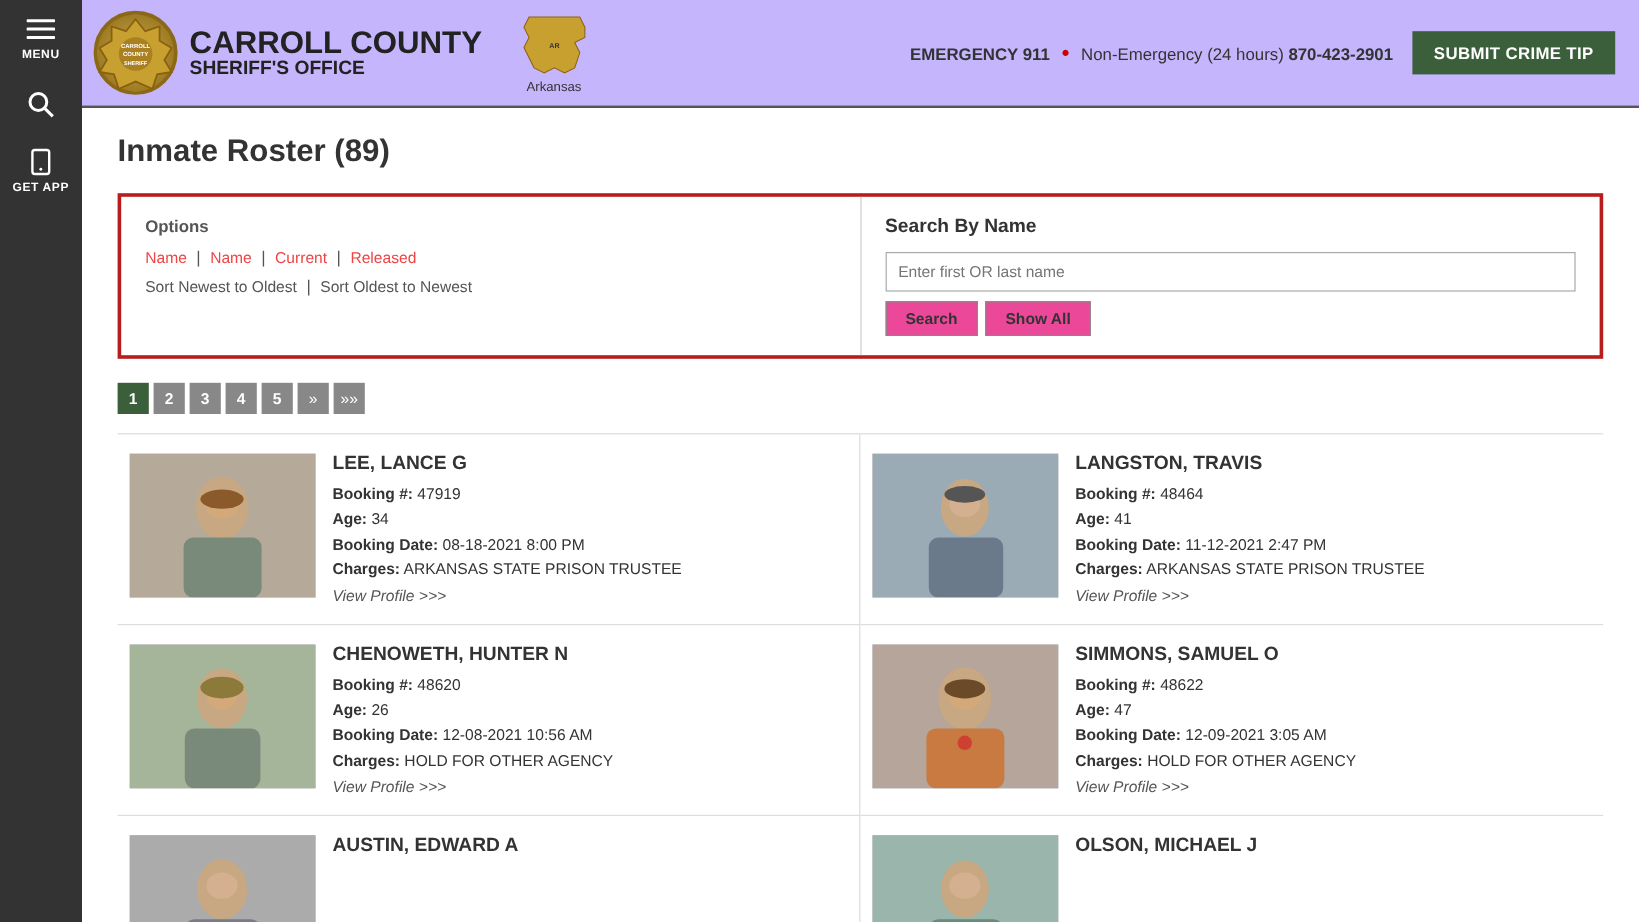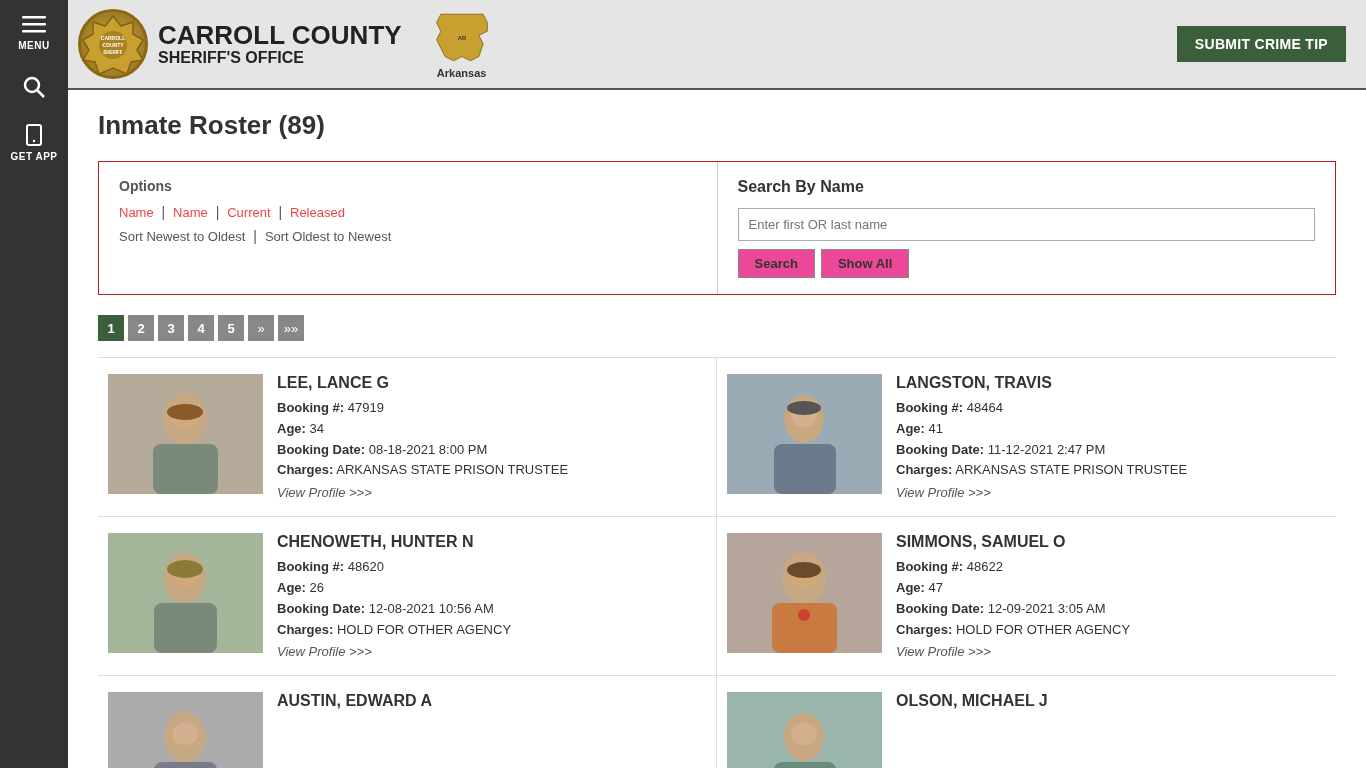--- a/index.html
+++ b/index.html
@@ -28,21 +28,21 @@
       cursor: pointer;
       border: none;
       background: none;
     }
     .sidebar-btn svg { width: 24px; height: 24px; fill: #fff; }
     .sidebar-btn span { font-size: 10px; font-weight: bold; margin-top: 4px; color: #fff; letter-spacing: 0.5px; }
 
     
     #header {
       margin-left: 68px;
-      background: #e5e5e5;
+      background: #c4b5fd;
       border-bottom: 2px solid #555;
       display: flex;
       align-items: center;
       justify-content: space-between;
       padding: 0 20px 0 10px;
       height: 90px;
       position: relative;
     }
     .header-left {
       display: flex;
@@ -74,21 +74,21 @@
       text-transform: uppercase;
     }
     .arkansas-shape {
       width: 80px;
       margin-left: 10px;
       display: flex;
       flex-direction: column;
       align-items: center;
     }
     .arkansas-shape svg { width: 60px; height: 55px; }
-    .arkansas-label { font-size: 11px; font-weight: bold; color: #333; margin-top: 2px; }
+    .arkansas-label { font-size: 11px; font-weight: normal; color: #333; margin-top: 2px; }
 
     .header-right {
       display: flex;
       align-items: center;
       gap: 16px;
     }
     .emergency-text { font-size: 14px; color: #333; }
     .emergency-text strong { font-weight: 900; }
     .dot-sep { color: #c00; font-size: 18px; font-weight: bold; margin: 0 6px; }
     .crime-tip-btn {
@@ -112,21 +112,21 @@
     .page-title {
       font-size: 26px;
       font-weight: bold;
       color: #333;
       margin-bottom: 20px;
     }
 
     
     .options-panel {
       display: flex;
-      border: 1px solid #b91c1c;
+      border: 3px solid #b91c1c;
       margin-bottom: 20px;
     }
     .options-left {
       flex: 1;
       padding: 16px 20px;
       border-right: 1px solid #ccc;
     }
     .options-right {
       flex: 1;
       padding: 16px 20px;
@@ -310,20 +310,25 @@
     </div>
     <div class="arkansas-shape">
       <svg viewBox="0 0 70 65">
         <path d="M10,5 L60,5 L65,15 L65,25 L55,30 L60,40 L55,55 L45,60 L35,55 L25,60 L15,55 L10,45 L5,35 L10,25 L5,15 Z" fill="#c8a030" stroke="#8b6010" stroke-width="1"></path>
         <text x="35" y="35" text-anchor="middle" fill="#333" font-size="7" font-weight="bold">AR</text>
       </svg>
       <span class="arkansas-label">Arkansas</span>
     </div>
   </div>
   <div class="header-right">
+    <span class="emergency-text">
+      <strong>EMERGENCY 911</strong>
+      <span class="dot-sep">•</span>
+      <span>Non-Emergency (24 hours)</span> <strong>870-423-2901</strong>
+    </span>
     <button class="crime-tip-btn">SUBMIT CRIME TIP</button>
   </div>
 </div>
 
 <div id="main">
   <h1 class="page-title">Inmate Roster (89)</h1>
 
   <div class="options-panel">
     <div class="options-left">
       <div class="options-title">Options</div>

